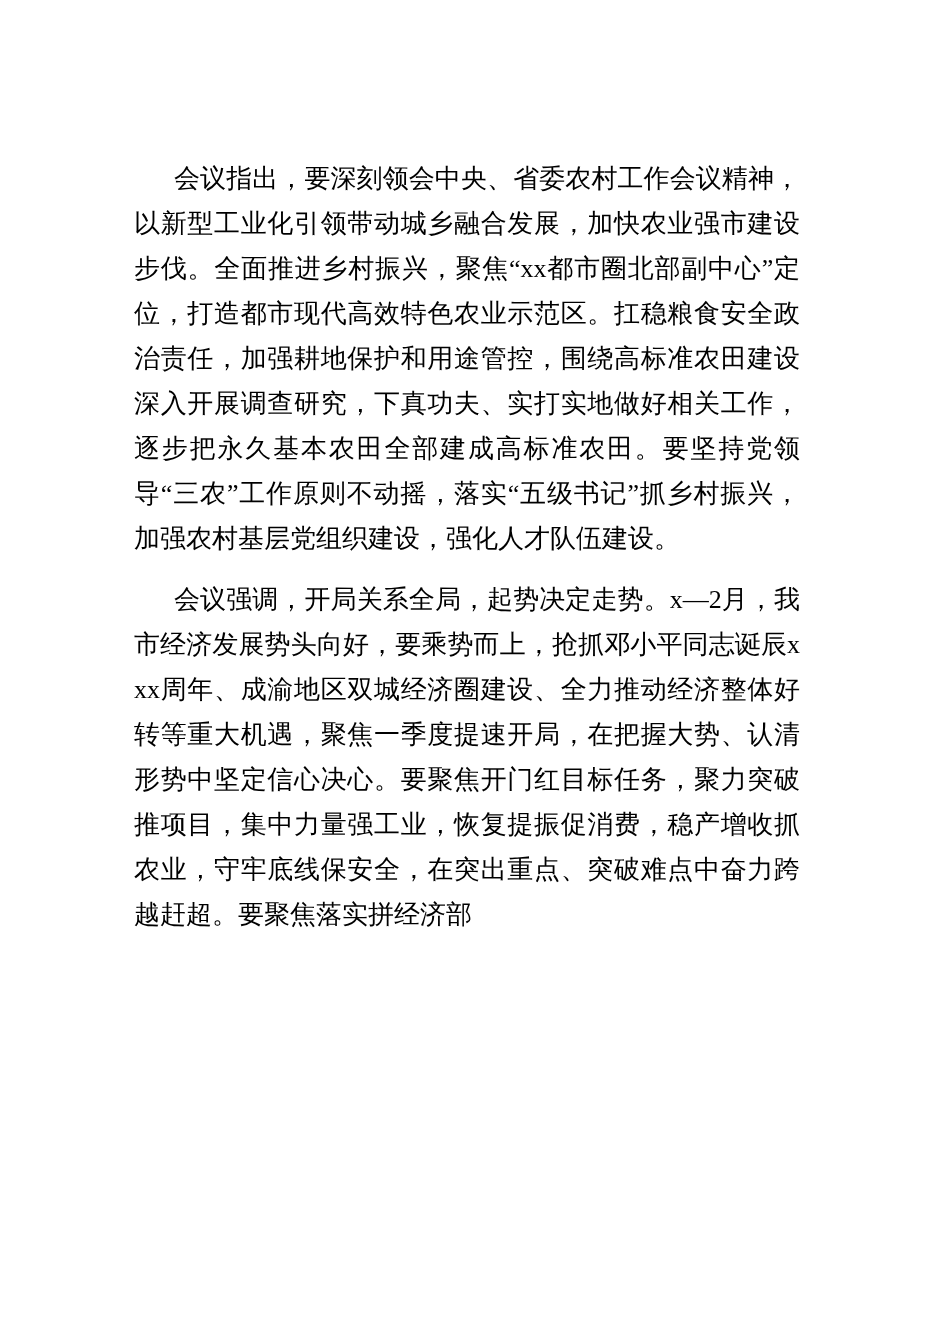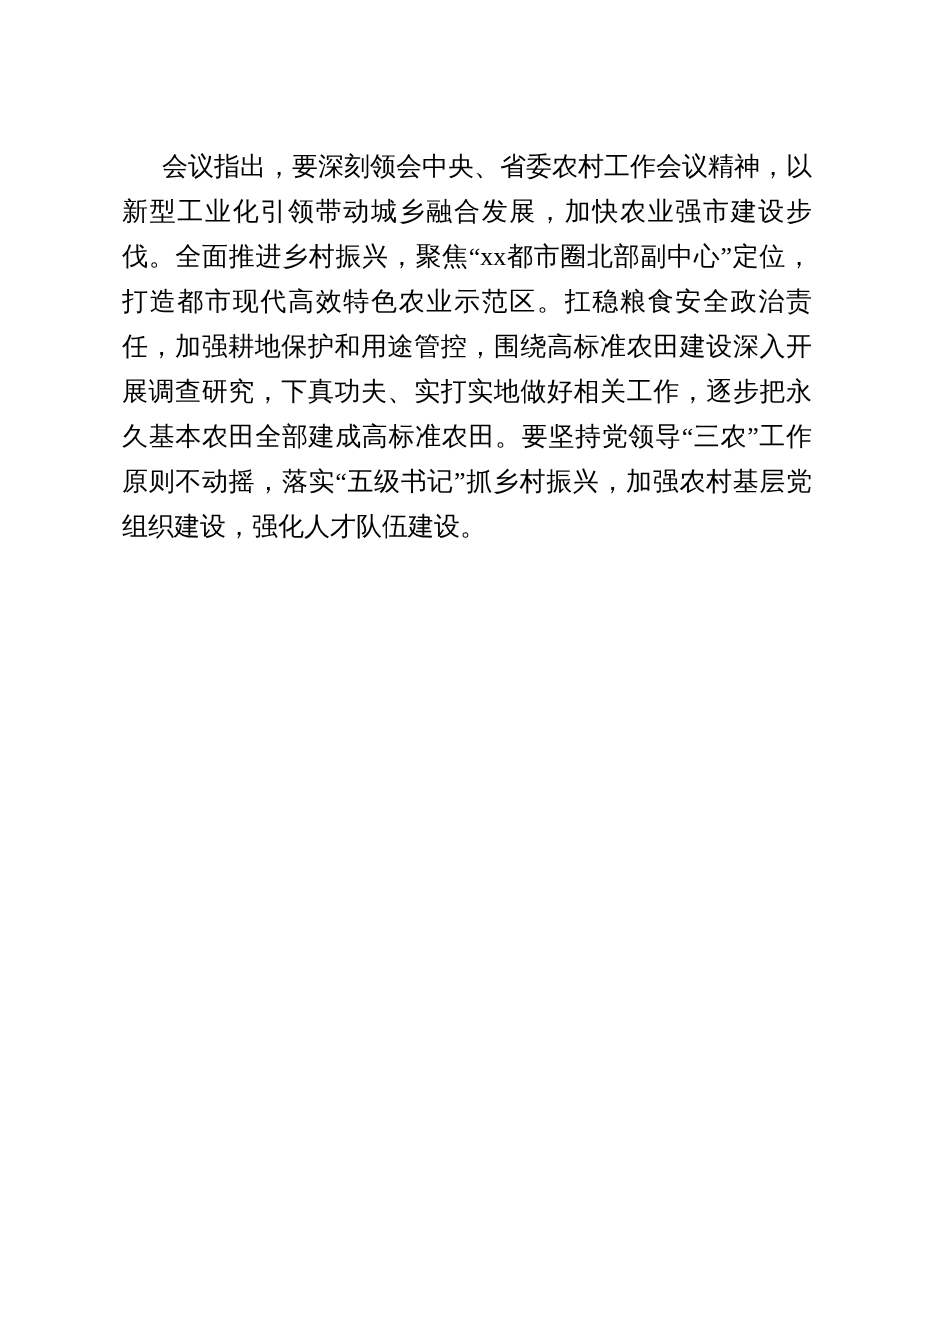--- a/index.html
+++ b/index.html
@@ -14,33 +14,34 @@
       background: #ffffff;
       overflow: hidden;
     }
     .text-block {
       position: absolute;
       left: 118px;
       top: 140px;
       width: 698px;
     }
     .para {
-      margin: 4px;
+      margin: 16px;
       padding: 0;
       font-family: "Liberation Serif", "DejaVu Serif", serif;
       font-size: 26px;
       line-height: 45px;
       font-weight: normal;
       color: #000000;
       text-align: justify;
       text-justify: inter-ideograph;
       text-indent: 40px;
       word-break: break-all;
     }
   </style>
 </head>
 <body>
 
 <div class="page">
   <div class="text-block">
     <p class="para">会议指出，要深刻领会中央、省委农村工作会议精神，以新型工业化引领带动城乡融合发展，加快农业强市建设步伐。全面推进乡村振兴，聚焦“xx都市圈北部副中心”定位，打造都市现代高效特色农业示范区。扛稳粮食安全政治责任，加强耕地保护和用途管控，围绕高标准农田建设深入开展调查研究，下真功夫、实打实地做好相关工作，逐步把永久基本农田全部建成高标准农田。要坚持党领导“三农”工作原则不动摇，落实“五级书记”抓乡村振兴，加强农村基层党组织建设，强化人才队伍建设。</p>
+    <p class="para">会议强调，开局关系全局，起势决定走势。x—2月，我市经济发展势头向好，要乘势而上，抢抓邓小平同志诞辰xxx周年、成渝地区双城经济圈建设、全力推动经济整体好转等重大机遇，聚焦一季度提速开局，在把握大势、认清形势中坚定信心决心。要聚焦开门红目标任务，聚力突破推项目，集中力量强工业，恢复提振促消费，稳产增收抓农业，守牢底线保安全，在突出重点、突破难点中奋力跨越赶超。要聚焦落实拼经济部</p>
   </div>
 </div>
 
 </body></html>

